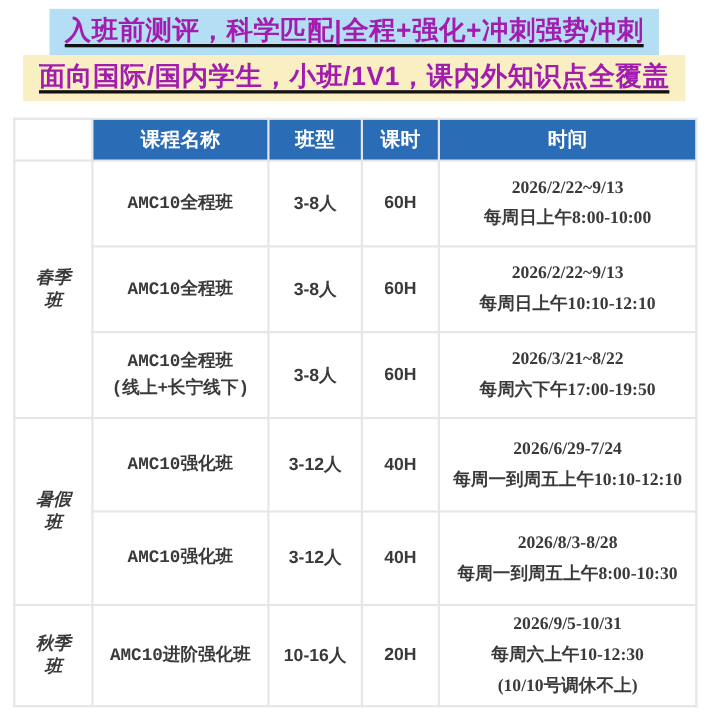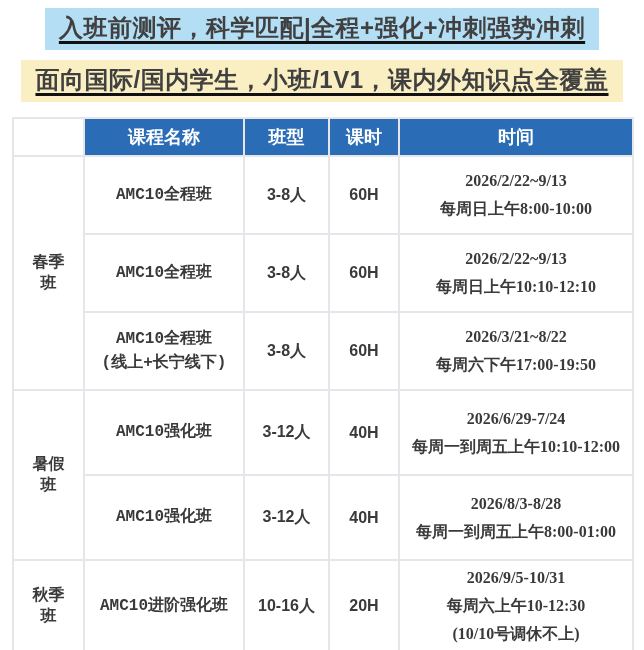--- a/index.html
+++ b/index.html
@@ -20,35 +20,35 @@
     height: 650px;
     background: var(--page-bg);
     font-family: "Liberation Sans", "DejaVu Sans", sans-serif;
     overflow: hidden;
   }
   .banners { text-align: center; }
   .banner {
     display: inline-block;
     font-size: 24px;
     font-weight: 700;
-    color: #404040;
+    color: #a21caf;
     padding: 4px 14px 7px 14px;
     border-radius: 0;
     letter-spacing: 0.5px;
     line-height: 1.3;
     text-align: center;
   }
   .banner span {
     text-decoration: underline;
     text-decoration-thickness: 3px;
     text-underline-offset: 5px;
     text-decoration-color: #111111;
   }
   .banner-blue { background: var(--banner-blue-bg); margin-top: 8px; }
-  .banner-yellow { background: var(--banner-yellow-bg); margin-top: 10px; }
+  .banner-yellow { background: var(--banner-yellow-bg); }
 
   table.schedule {
     border-collapse: collapse;
     table-layout: fixed;
     width: 620px;
     margin: 15px 12px 0 12px;
     border: 2px solid var(--outer-border);
   }
   .schedule th, .schedule td {
     border: 2px solid var(--grid-line);
@@ -66,21 +66,21 @@
   }
   .schedule thead th.corner { background: #ffffff; }
   .schedule tbody td {
     font-weight: 700;
     color: var(--body-text);
     font-size: 16px;
   }
   .schedule tbody tr.r-sp { height: 78px; }
   .schedule tbody tr.r-su { height: 85px; }
   .schedule tbody tr.r-au { height: 92px; }
-  .group-cell { font-size: 16.5px; }
+  .group-cell { font-size: 16.5px; font-style: italic; }
   .course-cell { white-space: pre-line; line-height: 1.55; font-family: Liberation Mono, monospace; }
   .time-cell { white-space: pre-line; font-size: 15px; line-height: 1.75; font-family: Liberation Serif, serif; }
 </style>
 </head>
 <body>
 
 <div class="banners">
   <div class="banner banner-blue">
     <span>入班前测评，科学匹配|全程+强化+冲刺强势冲刺</span>
   </div>
@@ -129,28 +129,28 @@
       <td>60H</td>
       <td class="time-cell">2026/3/21~8/22
 每周六下午17:00-19:50</td>
     </tr>
     <tr class="r-su">
       <td class="group-cell" rowspan="2">暑假班</td>
       <td class="course-cell">AMC10强化班</td>
       <td>3-12人</td>
       <td>40H</td>
       <td class="time-cell">2026/6/29-7/24
-每周一到周五上午10:10-12:00</td>
+每周一到周五上午10:10-12:10</td>
     </tr>
     <tr class="r-su">
       <td class="course-cell">AMC10强化班</td>
       <td>3-12人</td>
       <td>40H</td>
       <td class="time-cell">2026/8/3-8/28
-每周一到周五上午8:00-01:00</td>
+每周一到周五上午8:00-10:30</td>
     </tr>
     <tr class="r-au">
       <td class="group-cell">秋季班</td>
       <td class="course-cell">AMC10进阶强化班</td>
       <td>10-16人</td>
       <td>20H</td>
       <td class="time-cell">2026/9/5-10/31
 每周六上午10-12:30
 (10/10号调休不上)</td>
     </tr>

